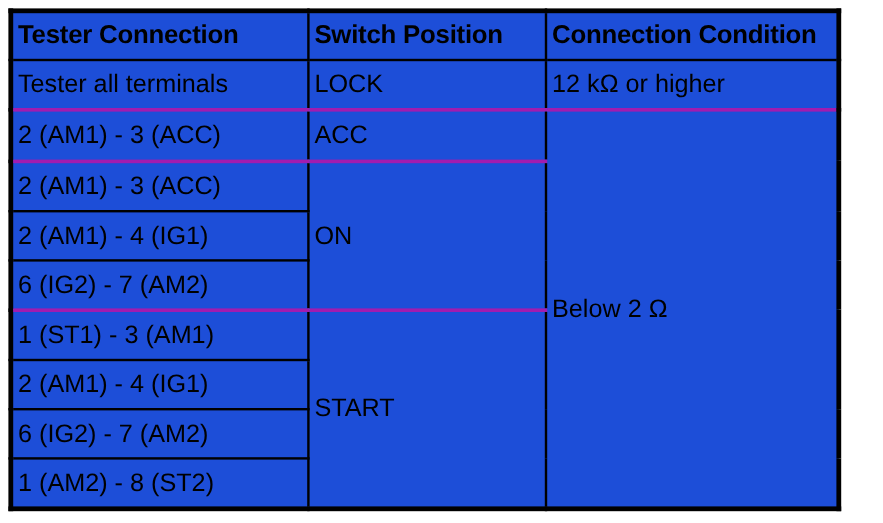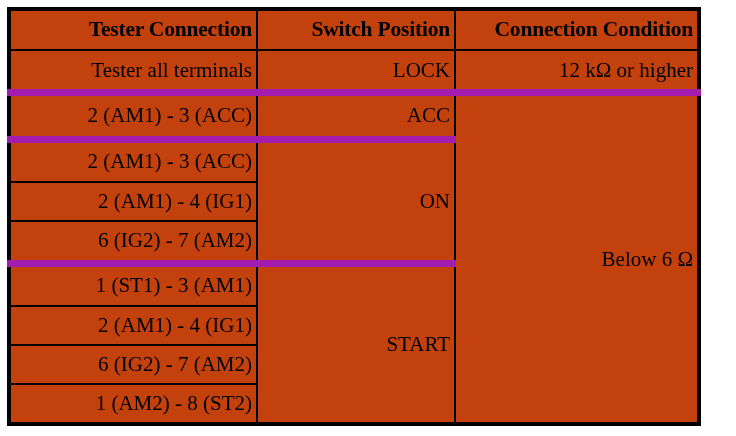--- a/index.html
+++ b/index.html
@@ -28,29 +28,28 @@
     border-collapse: collapse;
     width: 690px;
     height: 419px;
     table-layout: fixed;
     background: #ffffff;
   }
 
   table.spec-table td,
   table.spec-table th {
     border: 2px solid #000000;
-    text-align: right;
+    text-align: left;
     vertical-align: middle;
     padding: 0 4px;
     font-weight: normal;
     font-size: 21px;
     line-height: 1.1;
     color: #000000;
-    background: #c2410c;
-    font-family: Liberation Serif, serif;
+    background: #1d4ed8;
   }
 
   table.spec-table th {
     font-weight: bold;
     font-size: 21.5px;
     letter-spacing: -0.2px;
   }
 
   
   table.spec-table {
@@ -58,21 +57,21 @@
   }
 
   
   col.c1 { width: 248px; }
   col.c2 { width: 198px; }
   col.c3 { width: 244px; }
 
   
   tr.group-start > td,
   tr.group-start > th {
-    border-top: 7px solid #a21caf;
+    border-top: 3px solid #a21caf;
   }
 
   th.header-cell {
     border-bottom: 4px solid #000000;
     height: 38px;
   }
 
   td.merged-cond {
     font-size: 21px;
     vertical-align: top;
@@ -105,21 +104,21 @@
 
       <tr>
         <td>Tester all terminals</td>
         <td>LOCK</td>
         <td>12 kΩ or higher</td>
       </tr>
 
       <tr class="group-start">
         <td>2 (AM1) - 3 (ACC)</td>
         <td>ACC</td>
-        <td class="merged-cond" rowspan="8">Below 6 Ω</td>
+        <td class="merged-cond" rowspan="8">Below 2 Ω</td>
       </tr>
 
       <tr class="group-start">
         <td>2 (AM1) - 3 (ACC)</td>
         <td class="merged-on" rowspan="3">ON</td>
       </tr>
       <tr>
         <td>2 (AM1) - 4 (IG1)</td>
       </tr>
       <tr>

